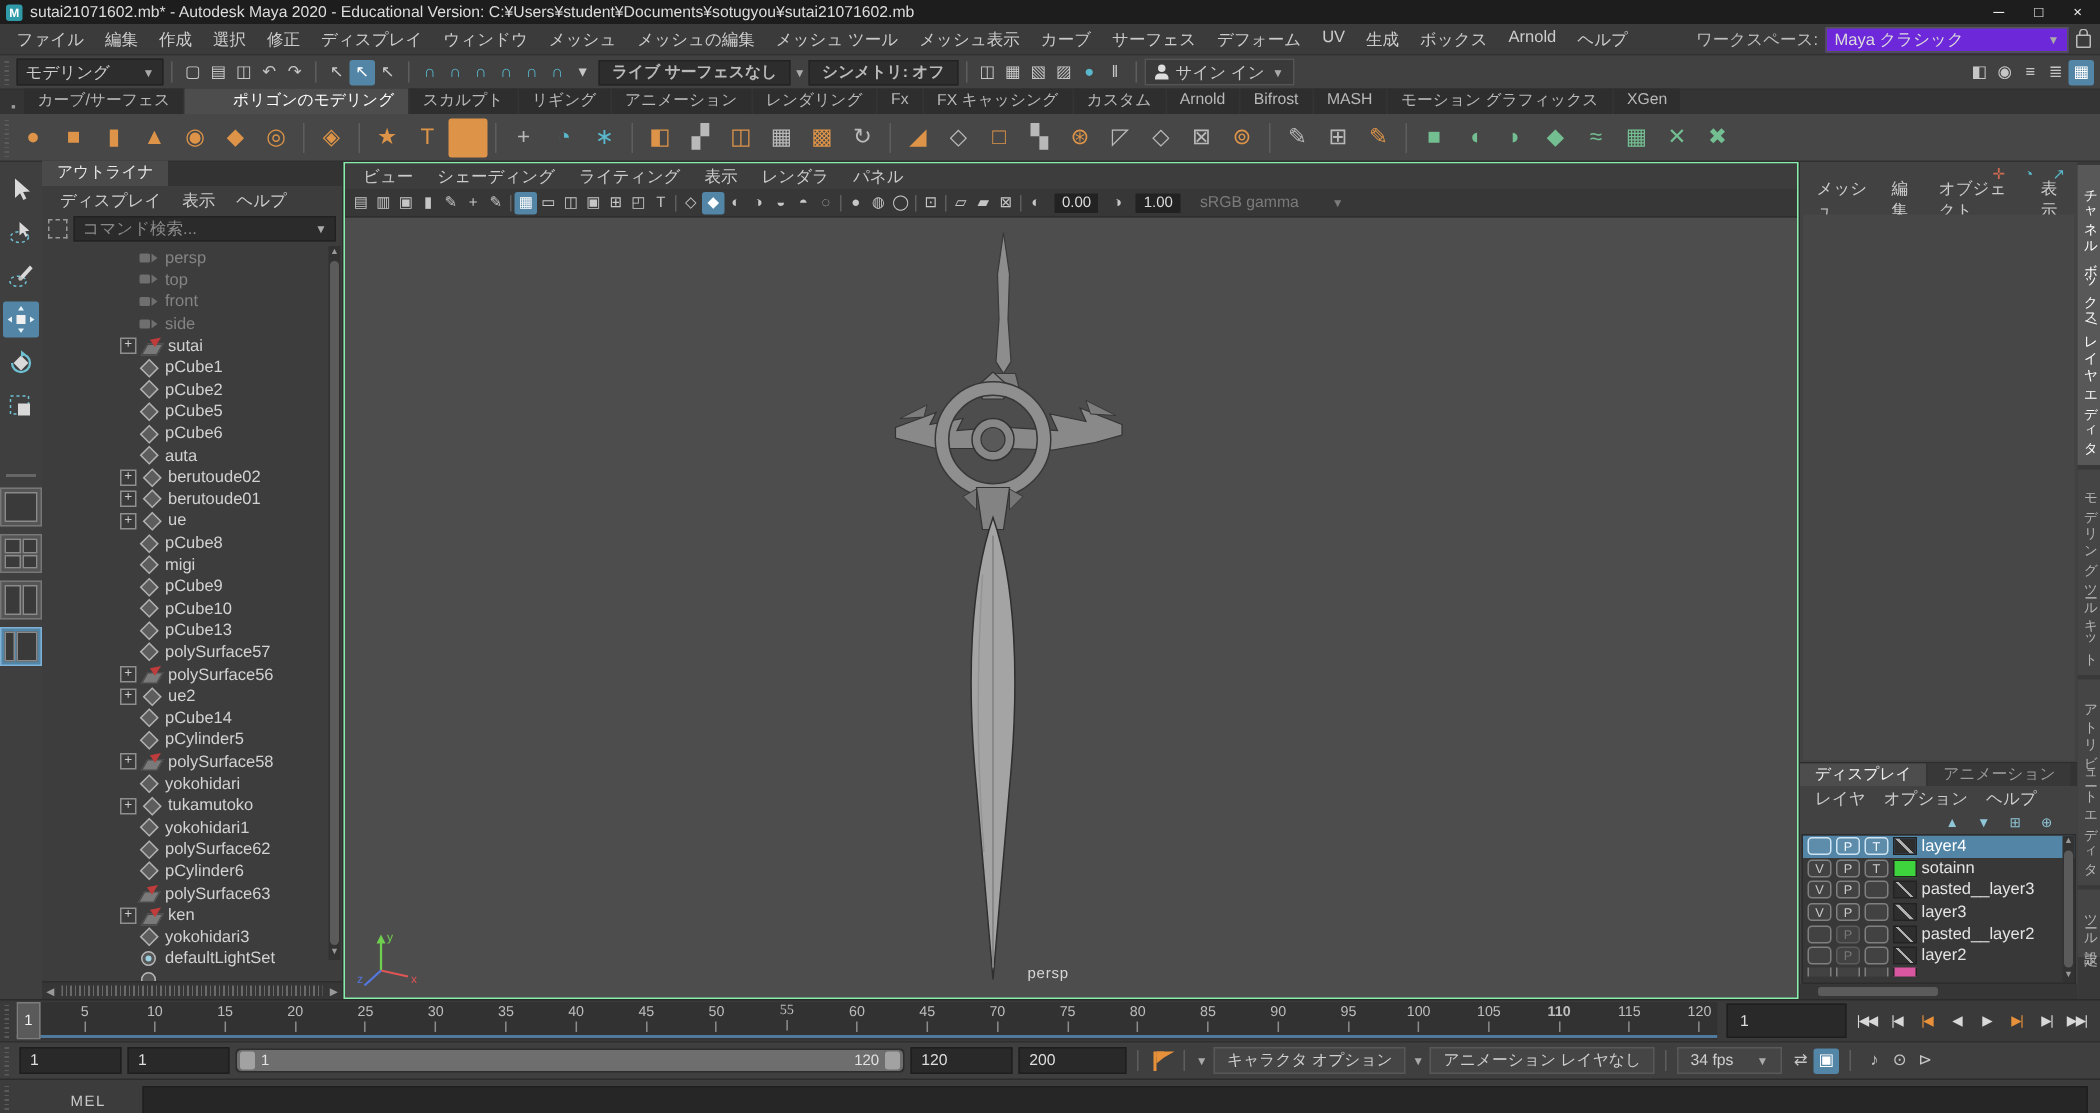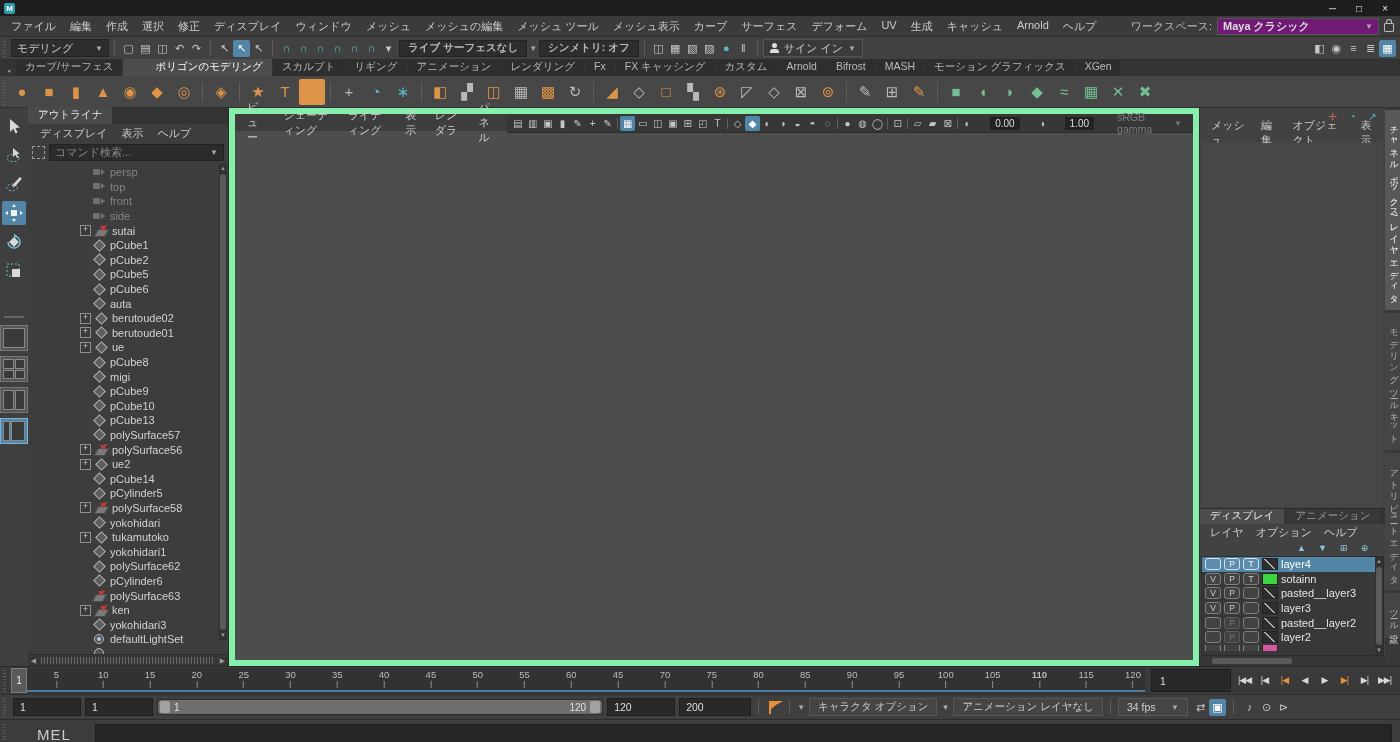--- a/index.html
+++ b/index.html
@@ -11,22 +11,22 @@
   .maya-badge{width:11px;height:11px;background:#2f9ba8;color:#fff;font-size:8px;font-weight:bold;
               display:flex;align-items:center;justify-content:center;border-radius:2px;flex:none;}
   .title-text{white-space:nowrap;overflow:hidden;}
   .win-btns{margin-left:auto;display:flex;gap:20px;padding-right:8px;font-size:10px;color:#eee;}
   .win-btn{cursor:default;}
   
   .menubar{height:20px;background:#3b3b3b;display:flex;align-items:center;border-bottom:1px solid #303030;padding-left:4px;}
   .menu-item{padding:0 7px;white-space:nowrap;}
   .workspace{margin-left:auto;display:flex;align-items:center;gap:5px;padding-right:6px;}
   .ws-label{color:#bdbdbd;}
-  .ws-select{width:150px;height:15px;background:#701a75;border:1px solid #555;display:flex;align-items:center;
-             padding:0 5px;justify-content:space-between;color:#ddd;font-weight:bold;}
+  .ws-select{width:150px;height:15px;background:#6d28d9;border:1px solid #555;display:flex;align-items:center;
+             padding:0 5px;justify-content:space-between;color:#ddd;}
   .lock-icon{width:8px;height:7px;border:1px solid #bbb;border-radius:1px;position:relative;margin-top:3px;}
   .lock-icon::before{content:"";position:absolute;left:1px;top:-5px;width:4px;height:4px;border:1px solid #bbb;border-bottom:none;border-radius:3px 3px 0 0;}
   
   .statusline{height:22px;background:#414141;display:flex;align-items:center;gap:2px;border-bottom:1px solid #303030;padding-right:4px;}
   .grip{width:7px;align-self:stretch;margin:2px 1px;flex:none;
         background-image:repeating-linear-gradient(0deg,#5a5a5a 0 1px,transparent 1px 3px);background-size:3px 100%;background-repeat:repeat-y;background-position:2px 0;}
   .mode-select{width:86px;height:16px;background:#2d2d2d;border:1px solid #222;display:flex;align-items:center;
                justify-content:space-between;padding:0 5px;color:#ccc;flex:none;}
   .sep{width:1px;height:14px;background:#5e5e5e;margin:0 3px;flex:none;}
   .ticon{min-width:17px;height:17px;line-height:17px;text-align:center;font-size:11px;color:#c6c6c6;flex:none;}
@@ -86,27 +86,27 @@
   .oi-transform::after{content:"";position:absolute;right:0;top:0;border-left:7px solid #c03b3b;border-top:3px solid transparent;border-bottom:3px solid transparent;transform:rotate(-35deg);}
   .oi-lightset::before,.oi-objectset::before{content:"";position:absolute;left:1px;top:1px;width:8px;height:8px;border:1px solid #b8b8b8;border-radius:50%;background:#555;}
   .oi-lightset::after{content:"";position:absolute;left:4px;top:4px;width:4px;height:4px;border-radius:50%;background:#9ad0e0;}
   .vscroll{position:absolute;right:1px;top:2px;bottom:14px;width:8px;background:#323232;display:flex;flex-direction:column;}
   .vs-arrow{height:9px;text-align:center;font-size:6px;color:#999;line-height:9px;}
   .vs-thumb{flex:1;background:#5b5b5b;border-radius:3px;margin:1px;}
   .hscroll{height:11px;background:#363636;display:flex;align-items:center;border-top:1px solid #2d2d2d;}
   .hs-arrow{width:11px;text-align:center;font-size:7px;color:#999;}
   .hs-thumb{flex:1;height:7px;margin:0 2px;background-image:repeating-linear-gradient(90deg,#6a6a6a 0 1px,transparent 1px 3px);}
   
-  .viewport{flex:1;display:flex;flex-direction:row;background:#4d4d4d;border:6px solid #86efac;position:relative;}
+  .viewport{flex:1;display:flex;flex-direction:column;background:#4d4d4d;border:1px solid #86efac;position:relative;}
   .vp-menus{height:17px;background:#3d3d3d;display:flex;align-items:center;padding-left:4px;}
   .vp-menus span{padding:0 8px;}
   .vp-toolbar{height:18px;background:#373737;display:flex;align-items:center;gap:1px;padding:0 3px;border-bottom:1px solid #2e2e2e;}
   .vp-toolbar .ticon{min-width:15px;height:15px;line-height:15px;font-size:10px;}
   .vp-toolbar .sep{height:11px;margin:0 2px;}
-  .vp-field{background:#222;height:13px;padding:0 5px;font-size:10px;color:#ddd;display:flex;align-items:center;margin:0 14px;}
+  .vp-field{background:#222;height:13px;padding:0 5px;font-size:10px;color:#ddd;display:flex;align-items:center;margin:0 4px;}
   .vp-gamma{color:#7b7b7b;display:flex;gap:22px;align-items:center;padding:0 8px;font-size:10.5px;}
   .vp-view{flex:1;position:relative;}
   .persp-label{position:absolute;left:455px;bottom:10px;color:#d6d6d6;font-size:10px;letter-spacing:.5px;}
   .axis{position:absolute;left:8px;bottom:4px;}
   
   .rightpanel{width:185px;background:#424242;display:flex;flex-direction:column;border-left:1px solid #2d2d2d;flex:none;}
   .rp-topicons{height:16px;display:flex;justify-content:flex-end;align-items:center;gap:7px;padding-right:6px;}
   .rp-topicons .ticon{min-width:13px;height:13px;line-height:13px;font-size:10px;}
   .rp-menus{height:18px;display:flex;align-items:center;padding-left:4px;}
   .rp-menus span{padding:0 7px;}
@@ -164,30 +164,31 @@
              align-items:center;justify-content:space-between;padding:0 2px;}
   .range-handle{width:10px;height:12px;background:#a2a2a2;border-radius:2px;flex:none;}
   .range-label{font-size:10px;color:#e2e2e2;padding:0 4px;}
   .flag-icon{width:10px;height:13px;position:relative;flex:none;margin:0 3px;}
   .flag-icon::before{content:"";position:absolute;left:0;top:0;width:2px;height:13px;background:#e8913a;}
   .flag-icon::after{content:"";position:absolute;left:2px;top:0;border-top:4px solid #e8913a;border-bottom:4px solid transparent;border-right:7px solid transparent;border-left:5px solid #e8913a;}
   .rs-box{background:#454545;border:1px solid #585858;height:16px;display:flex;align-items:center;padding:0 8px;
           color:#cfcfcf;font-size:10.5px;white-space:nowrap;flex:none;gap:8px;}
   
   .commandline{height:28px;display:flex;align-items:center;background:#3c3c3c;border-top:1px solid #2c2c2c;}
-  .mel-label{margin-left:28px;margin-right:24px;font-size:15px;color:#c9c9c9;letter-spacing:1px;}
+  .mel-label{margin-left:38px;margin-right:24px;font-size:10px;color:#c9c9c9;letter-spacing:1px;}
   .mel-input{flex:1;height:18px;background:#262626;border:1px solid #1f1f1f;margin-right:8px;}
 </style>
 </head>
 <body>
 
 <div class="app">
 
   <div class="titlebar">
     <span class="maya-badge">M</span>
+    <span class="title-text">sutai21071602.mb* - Autodesk Maya 2020 - Educational Version: C:¥Users¥student¥Documents¥sotugyou¥sutai21071602.mb</span>
     <span class="win-btns">
       <span class="win-btn">─</span>
       <span class="win-btn">□</span>
       <span class="win-btn">×</span>
     </span>
   </div>
 
   <div class="menubar">
     <span style="display:flex">
         <span class="menu-item">ファイル</span>
@@ -199,21 +200,21 @@
         <span class="menu-item">ウィンドウ</span>
         <span class="menu-item">メッシュ</span>
         <span class="menu-item">メッシュの編集</span>
         <span class="menu-item">メッシュ ツール</span>
         <span class="menu-item">メッシュ表示</span>
         <span class="menu-item">カーブ</span>
         <span class="menu-item">サーフェス</span>
         <span class="menu-item">デフォーム</span>
         <span class="menu-item">UV</span>
         <span class="menu-item">生成</span>
-        <span class="menu-item">キャッシュ</span>
+        <span class="menu-item">ボックス</span>
         <span class="menu-item">Arnold</span>
         <span class="menu-item">ヘルプ</span>
       </span>
     <span class="workspace">
       <span class="ws-label">ワークスペース:</span>
       <span class="ws-select">
         <span>Maya クラシック</span>
         <span class="arrow">▼</span>
       </span>
       <span class="lock-icon"></span>
@@ -838,21 +839,21 @@
             <span class="tick-mark"></span>
           </div>
           <div class="tick" style="left: 36.9748%;">
             <span class="tick-label">45</span>
             <span class="tick-mark"></span>
           </div>
           <div class="tick" style="left: 41.1765%;">
             <span class="tick-label">50</span>
             <span class="tick-mark"></span>
           </div>
-          <div class="tick" style="left: 45.3782%;">
+          <div class="tick" style="left: 45.3782%; font-family: Liberation Serif, serif;">
             <span class="tick-label">55</span>
             <span class="tick-mark"></span>
           </div>
           <div class="tick" style="left: 49.5798%;">
             <span class="tick-label">60</span>
             <span class="tick-mark"></span>
           </div>
           <div class="tick" style="left: 53.7815%;">
             <span class="tick-label">45</span>
             <span class="tick-mark"></span>

